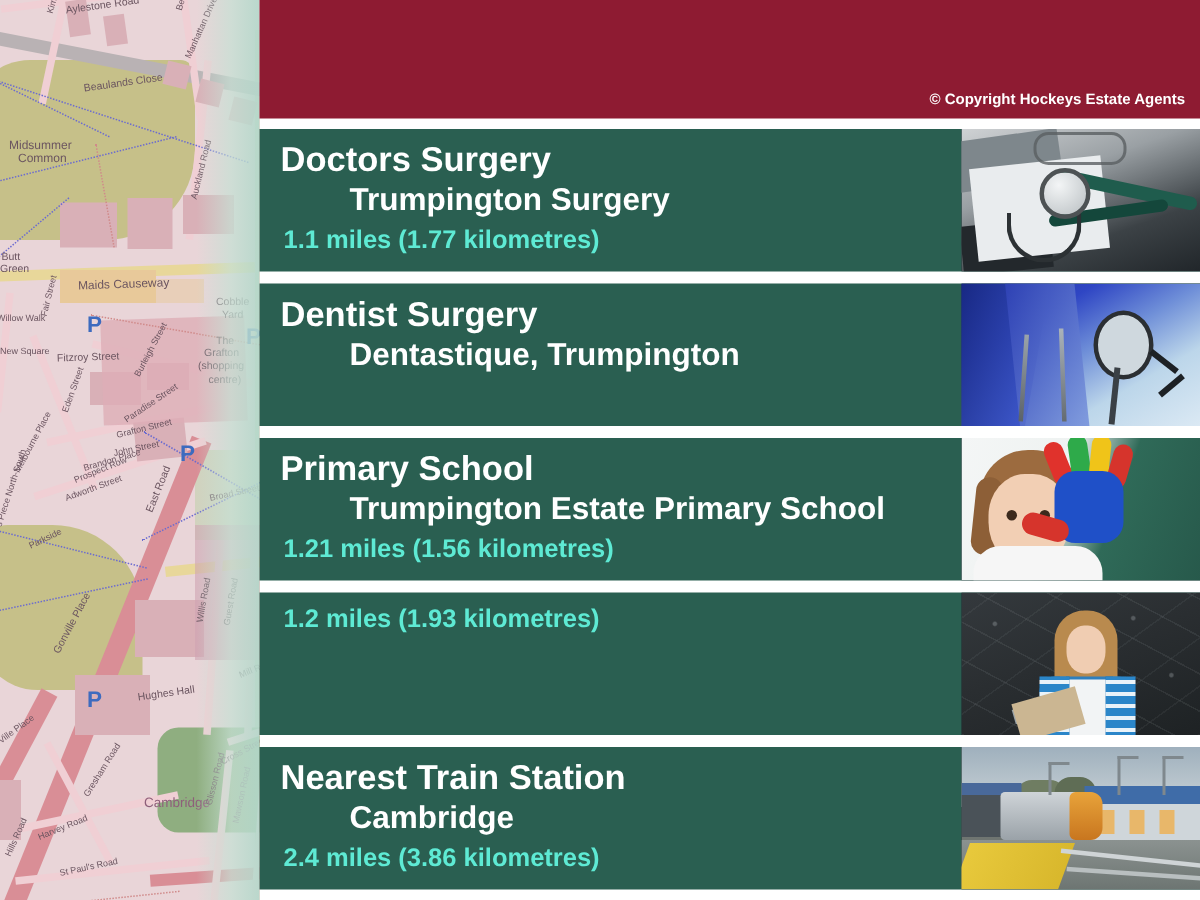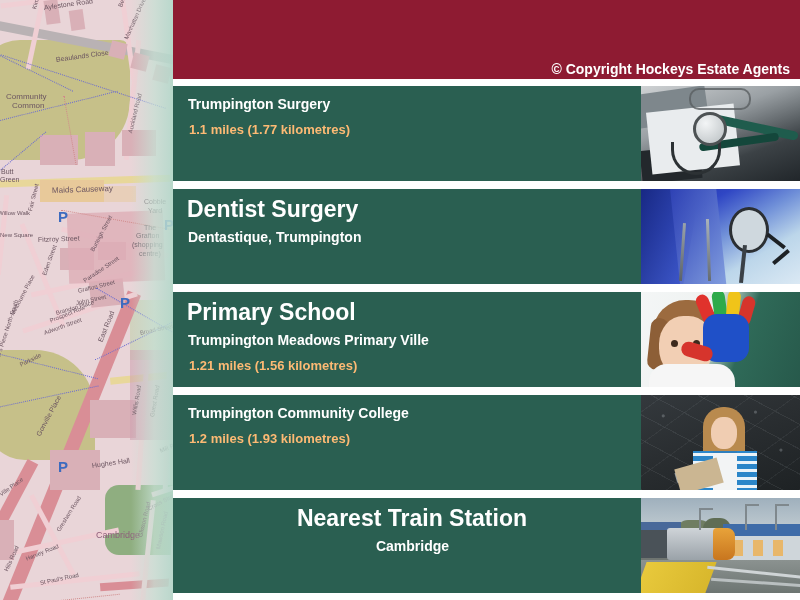--- a/index.html
+++ b/index.html
@@ -30,31 +30,31 @@
   .road-grey{position:absolute;background:#b9b2b4;}
   .dotline{position:absolute;border-top:1px dotted #6b6bd0;}
   .dotline-r{position:absolute;border-top:1px dotted #d08a8a;}
   .parklot{position:absolute;background:#e8c99a;}
 
   
   .header{position:absolute;left:173px;top:0;width:627px;height:79px;background:#8e1b32;}
   .header-title{position:absolute;left:0;right:10px;top:22px;text-align:center;
     color:#ffffff;font-size:26px;font-weight:bold;letter-spacing:5.5px;
     font-family:"Liberation Sans", sans-serif;}
-  .header-copy{position:absolute;right:10px;top:61px;color:#ffffff;font-size:14px;font-weight:bold;}
+  .header-copy{position:absolute;right:10px;top:61px;color:#ffffff;font-size:10px;font-weight:bold;}
 
   
   .rows{position:absolute;left:173px;top:86px;width:627px;height:514px;}
   .row{position:relative;width:627px;height:95px;background:#2a5f51;margin-bottom:8px;overflow:hidden;}
-  .row:last-child{margin-bottom:0;text-align:center;}
+  .row:last-child{margin-bottom:0;}
   .row-text{position:absolute;left:14px;top:5px;width:450px;}
   .row-title{color:#ffffff;font-size:23px;font-weight:bold;line-height:30px;
     font-family:"Liberation Sans", sans-serif;}
-  .row-place{color:#ffffff;font-size:14px;font-weight:bold;line-height:26px;padding-left:1px;}
-  .row-dist{color:#fdba74;font-size:13px;font-weight:bold;line-height:26px;padding-left:2px;}
+  .row-place{color:#ffffff;font-size:21px;font-weight:bold;line-height:26px;padding-left:1px;margin-left:45px;}
+  .row-dist{color:#5eead4;font-size:17px;font-weight:bold;line-height:26px;padding-left:2px;}
   .row-thumb{position:absolute;right:0;top:0;width:159px;height:95px;overflow:hidden;background:#1d2b33;}
 
   
   .th{position:absolute;left:0;top:0;width:100%;height:100%;}
 
   
   .doc-bg{background:linear-gradient(160deg,#cfd2d4 0%,#9aa0a4 35%,#3c4246 70%,#21262a 100%);}
   .doc-paper{position:absolute;left:8px;top:22px;width:88px;height:62px;background:#e9ecee;transform:rotate(-6deg);}
   .doc-key{position:absolute;left:-4px;top:4px;width:70px;height:34px;background:#7e878c;transform:rotate(-8deg);}
   .doc-key2{position:absolute;left:0px;top:62px;width:60px;height:33px;background:#23282c;transform:rotate(-6deg);}
@@ -202,21 +202,21 @@
       <div class="dotline-r" style="left:120px;top:240px;width:120px;transform:rotate(10deg);"></div>
       <div class="dotline-r" style="left:60px;top:620px;width:120px;transform:rotate(-6deg);"></div>
     </div>
 
     <div id="map-labels">
         <div class="map-label" style="left: 44px; top: 4px; font-size: 7px; transform: rotate(-8deg); transform-origin: left center;">Aylestone Road</div>
         <div class="map-label" style="left: 34px; top: 6px; font-size: 6px; transform: rotate(-74deg); transform-origin: left center;">Kimberley Road</div>
         <div class="map-label" style="left: 120px; top: 4px; font-size: 6px; transform: rotate(-72deg); transform-origin: left center;">Belvoir Road</div>
         <div class="map-label" style="left: 126px; top: 36px; font-size: 6px; transform: rotate(-66deg); transform-origin: left center;">Manhattan Drive</div>
         <div class="map-label" style="left: 56px; top: 56px; font-size: 7px; transform: rotate(-8deg); transform-origin: left center;">Beaulands Close</div>
-        <div class="map-label" style="left: 6px; top: 92px; font-size: 8px; transform: rotate(0deg); transform-origin: left center;">Community</div>
+        <div class="map-label" style="left: 6px; top: 92px; font-size: 8px; transform: rotate(0deg); transform-origin: left center;">Midsummer</div>
         <div class="map-label" style="left: 12px; top: 101px; font-size: 8px; transform: rotate(0deg); transform-origin: left center;">Common</div>
         <div class="map-label" style="left: 130px; top: 130px; font-size: 6px; transform: rotate(-76deg); transform-origin: left center;">Auckland Road</div>
         <div class="map-label" style="left: 1px; top: 168px; font-size: 7px; transform: rotate(0deg); transform-origin: left center;">Butt</div>
         <div class="map-label" style="left: 0px; top: 176px; font-size: 7px; transform: rotate(0deg); transform-origin: left center;">Green</div>
         <div class="map-label" style="left: 52px; top: 186px; font-size: 8px; transform: rotate(-2deg); transform-origin: left center;">Maids Causeway</div>
         <div class="map-label" style="left: 144px; top: 198px; font-size: 7px; transform: rotate(0deg); transform-origin: left center;">Cobble</div>
         <div class="map-label" style="left: 148px; top: 207px; font-size: 7px; transform: rotate(0deg); transform-origin: left center;">Yard</div>
         <div class="map-label" style="left: -2px; top: 210px; font-size: 6px; transform: rotate(0deg); transform-origin: left center;">Willow Walk</div>
         <div class="map-label" style="left: 30px; top: 208px; font-size: 6px; transform: rotate(-76deg); transform-origin: left center;">Fair Street</div>
         <div class="map-label" style="left: 0px; top: 232px; font-size: 6px; transform: rotate(0deg); transform-origin: left center;">New Square</div>
@@ -264,20 +264,21 @@
   </div>
 
   <div class="header">
     <div class="header-copy">© Copyright Hockeys Estate Agents</div>
   </div>
 
   <div class="rows">
 
     <div class="row">
       <div class="row-text">
+        <div class="row-title">Doctors Surgery</div>
         <div class="row-place">Trumpington Surgery</div>
         <div class="row-dist">1.1 miles (1.77 kilometres)</div>
       </div>
       <div class="row-thumb">
         <div class="th doc-bg"></div>
         <div class="doc-key"></div>
           <div class="doc-key2"></div>
         <div class="doc-paper"></div>
         <div class="doc-glass"></div>
         <div class="doc-tube"></div>
@@ -301,21 +302,21 @@
         <div class="den-mirror"></div>
           <div class="den-stem"></div>
         <div class="den-hook"></div>
           <div class="den-hook2"></div>
       </div>
     </div>
 
     <div class="row">
       <div class="row-text">
         <div class="row-title">Primary School</div>
-        <div class="row-place">Trumpington Meadows Primary Ville</div>
+        <div class="row-place">Trumpington Estate Primary School</div>
         <div class="row-dist">1.21 miles (1.56 kilometres)</div>
       </div>
       <div class="row-thumb">
         <div class="th pri-bg"></div>
         <div class="pri-hair"></div>
           <div class="pri-hair2"></div>
         <div class="pri-face"></div>
         <div class="pri-eye" style="left:30px;"></div>
         <div class="pri-eye" style="left:52px;"></div>
         <div class="pri-body"></div>
@@ -323,41 +324,41 @@
         <div class="pri-fin" style="left:72px;top:-2px;background:#2eaa4a;transform:rotate(-8deg);"></div>
         <div class="pri-fin" style="left:86px;top:-2px;background:#f0c419;transform:rotate(6deg);"></div>
         <div class="pri-fin" style="left:99px;top:4px;background:#d6342c;transform:rotate(16deg);"></div>
         <div class="pri-hand"></div>
         <div class="pri-thumb"></div>
       </div>
     </div>
 
     <div class="row">
       <div class="row-text">
-        <div class="row-place">Trumpington Community College</div>
         <div class="row-dist">1.2 miles (1.93 kilometres)</div>
       </div>
       <div class="row-thumb">
         <div class="th sec-bg"></div>
         <div class="sec-chalk"></div>
         <div class="sec-hair"></div>
         <div class="sec-face"></div>
         <div class="sec-torso"></div>
         <div class="sec-plaidL"></div>
           <div class="sec-plaidR"></div>
         <div class="sec-white"></div>
         <div class="sec-book2"></div>
           <div class="sec-book"></div>
       </div>
     </div>
 
     <div class="row">
       <div class="row-text">
         <div class="row-title">Nearest Train Station</div>
         <div class="row-place">Cambridge</div>
+        <div class="row-dist"> 2.4 miles (3.86 kilometres)</div>
       </div>
       <div class="row-thumb">
         <div class="th" style="background:#6f7571;"></div>
         <div class="tr-sky"></div>
         <div class="tr-tree" style="left:36px;"></div>
         <div class="tr-tree" style="left:62px;top:20px;width:28px;background:#5f6d55;"></div>
         <div class="tr-lcanopy"></div>
           <div class="tr-lbldg"></div>
         <div class="tr-canopy"></div>
           <div class="tr-bldg"></div>

